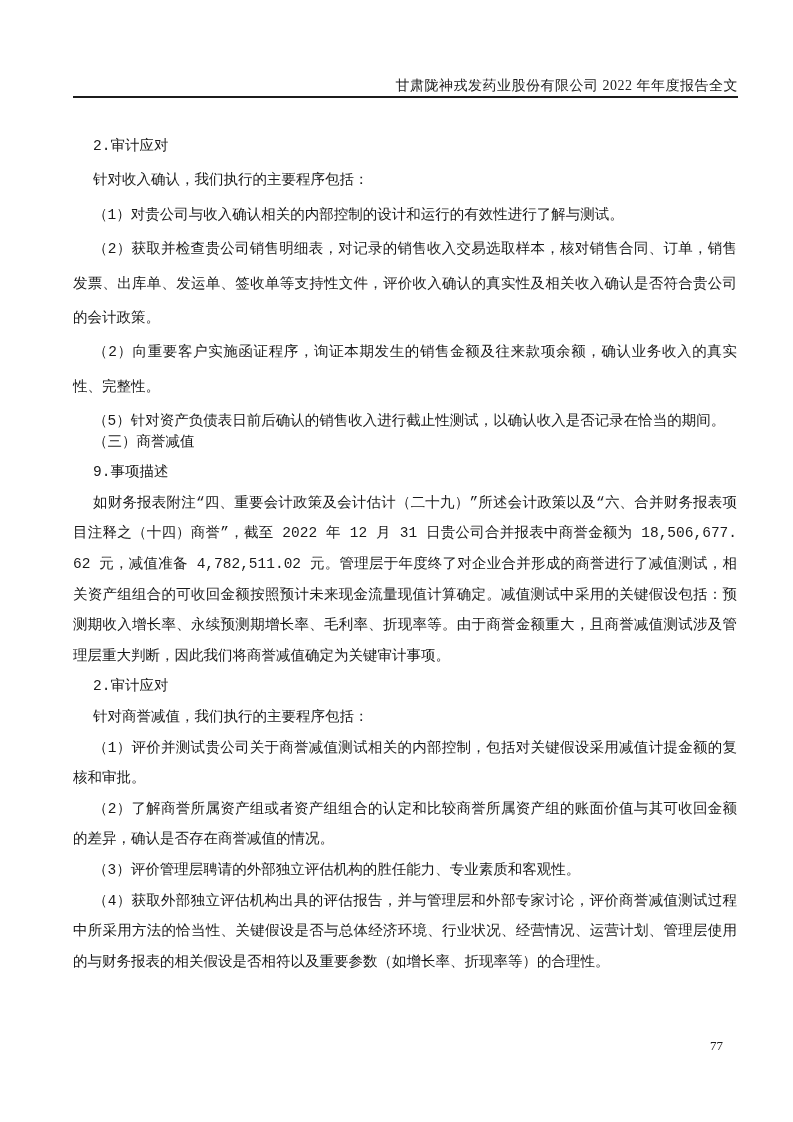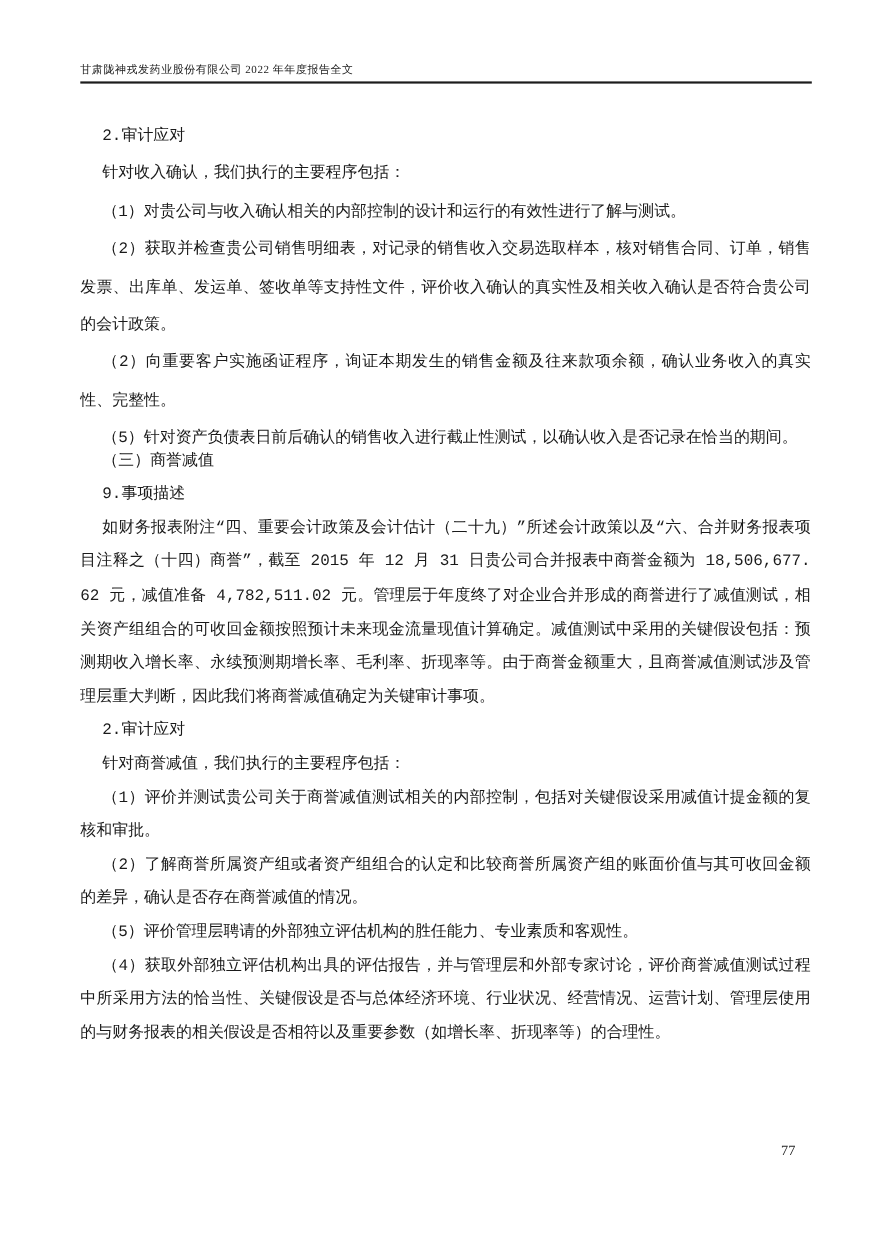--- a/index.html
+++ b/index.html
@@ -11,24 +11,24 @@
     position: relative;
     width: 793px;
     height: 1122px;
     background: #ffffff;
     overflow: hidden;
     font-family: "Liberation Serif", "DejaVu Serif", serif;
     color: #1a1a1a;
   }
   .page-header {
     margin: 0 55px 0 73px;
-    padding-top: 56px;
+    padding-top: 78px;
     padding-bottom: 2px;
-    text-align: left;
-    font-size: 10px;
+    text-align: right;
+    font-size: 14px;
     line-height: 16px;
     letter-spacing: 0.5px;
     border-bottom: 2px solid #1c1c1c;
     white-space: nowrap;
   }
   .doc-body {
     margin: 31px 56px 0 73px;
     font-size: 14.5px;
     text-align: justify;
     font-family: Liberation Mono, monospace;
@@ -71,25 +71,25 @@
         <p>2.审计应对</p>
         <p>针对收入确认，我们执行的主要程序包括：</p>
         <p>（1）对贵公司与收入确认相关的内部控制的设计和运行的有效性进行了解与测试。</p>
         <p>（2）获取并检查贵公司销售明细表，对记录的销售收入交易选取样本，核对销售合同、订单，销售发票、出库单、发运单、签收单等支持性文件，评价收入确认的真实性及相关收入确认是否符合贵公司的会计政策。</p>
         <p>（2）向重要客户实施函证程序，询证本期发生的销售金额及往来款项余额，确认业务收入的真实性、完整性。</p>
         <p>（5）针对资产负债表日前后确认的销售收入进行截止性测试，以确认收入是否记录在恰当的期间。</p>
       </div>
       <div class="doc-section sec-b">
         <p>（三）商誉减值</p>
         <p>9.事项描述</p>
-        <p>如财务报表附注“四、重要会计政策及会计估计（二十九）”所述会计政策以及“六、合并财务报表项目注释之（十四）商誉”，截至 2015 年 12 月 31 日贵公司合并报表中商誉金额为 18,506,677.62 元，减值准备 4,782,511.02 元。管理层于年度终了对企业合并形成的商誉进行了减值测试，相关资产组组合的可收回金额按照预计未来现金流量现值计算确定。减值测试中采用的关键假设包括：预测期收入增长率、永续预测期增长率、毛利率、折现率等。由于商誉金额重大，且商誉减值测试涉及管理层重大判断，因此我们将商誉减值确定为关键审计事项。</p>
+        <p>如财务报表附注“四、重要会计政策及会计估计（二十九）”所述会计政策以及“六、合并财务报表项目注释之（十四）商誉”，截至 2022 年 12 月 31 日贵公司合并报表中商誉金额为 18,506,677.62 元，减值准备 4,782,511.02 元。管理层于年度终了对企业合并形成的商誉进行了减值测试，相关资产组组合的可收回金额按照预计未来现金流量现值计算确定。减值测试中采用的关键假设包括：预测期收入增长率、永续预测期增长率、毛利率、折现率等。由于商誉金额重大，且商誉减值测试涉及管理层重大判断，因此我们将商誉减值确定为关键审计事项。</p>
         <p>2.审计应对</p>
         <p>针对商誉减值，我们执行的主要程序包括：</p>
         <p>（1）评价并测试贵公司关于商誉减值测试相关的内部控制，包括对关键假设采用减值计提金额的复核和审批。</p>
         <p>（2）了解商誉所属资产组或者资产组组合的认定和比较商誉所属资产组的账面价值与其可收回金额的差异，确认是否存在商誉减值的情况。</p>
-        <p>（5）评价管理层聘请的外部独立评估机构的胜任能力、专业素质和客观性。</p>
+        <p>（3）评价管理层聘请的外部独立评估机构的胜任能力、专业素质和客观性。</p>
         <p>（4）获取外部独立评估机构出具的评估报告，并与管理层和外部专家讨论，评价商誉减值测试过程中所采用方法的恰当性、关键假设是否与总体经济环境、行业状况、经营情况、运营计划、管理层使用的与财务报表的相关假设是否相符以及重要参数（如增长率、折现率等）的合理性。</p>
       </div>
     </div>
 
   <div class="page-number">77</div>
 
 </div>
 
 </body></html>

